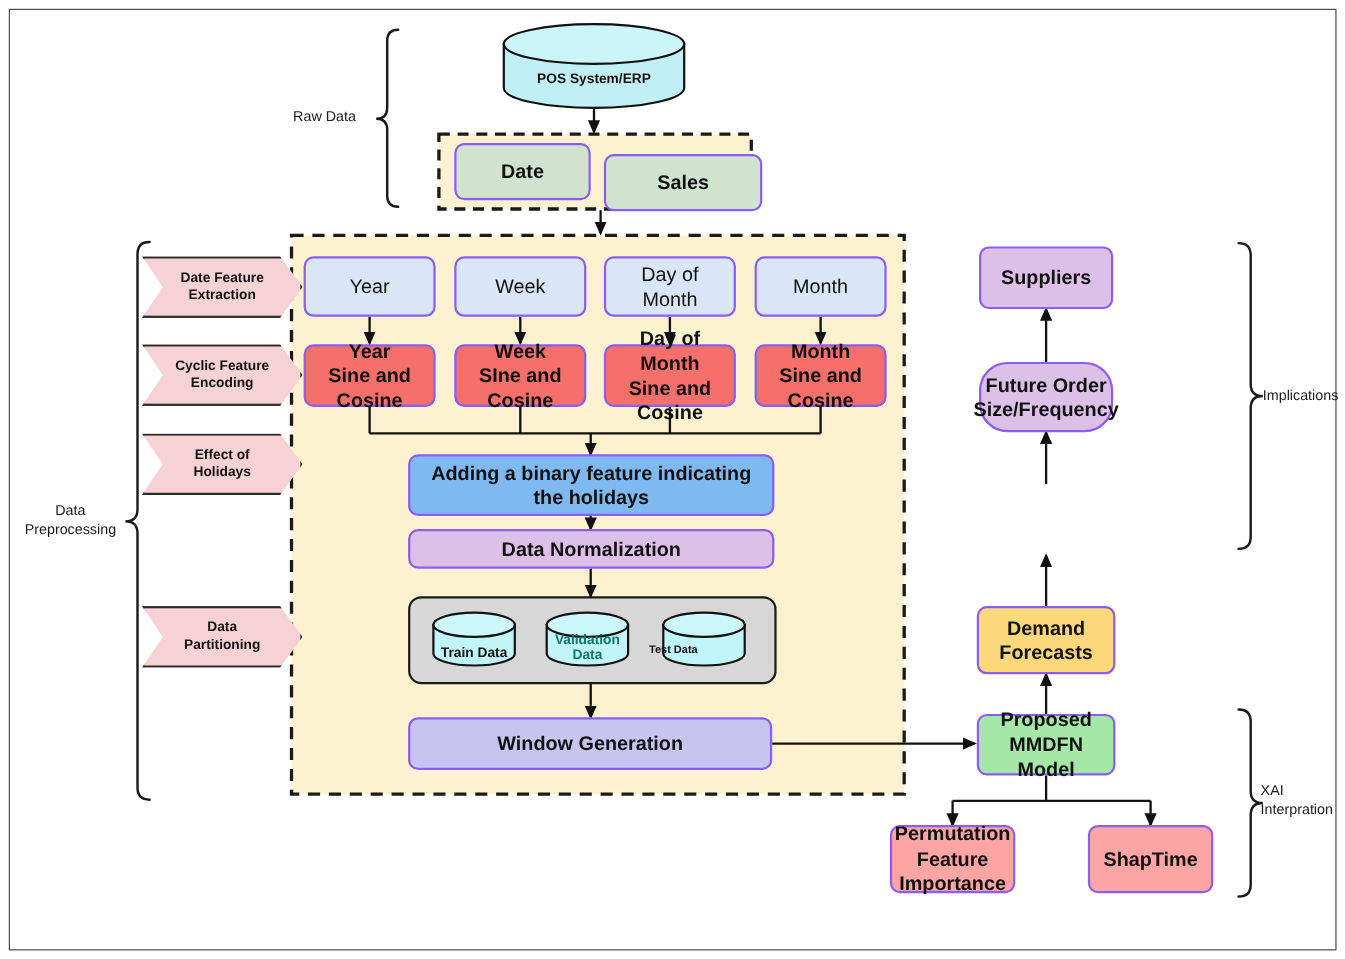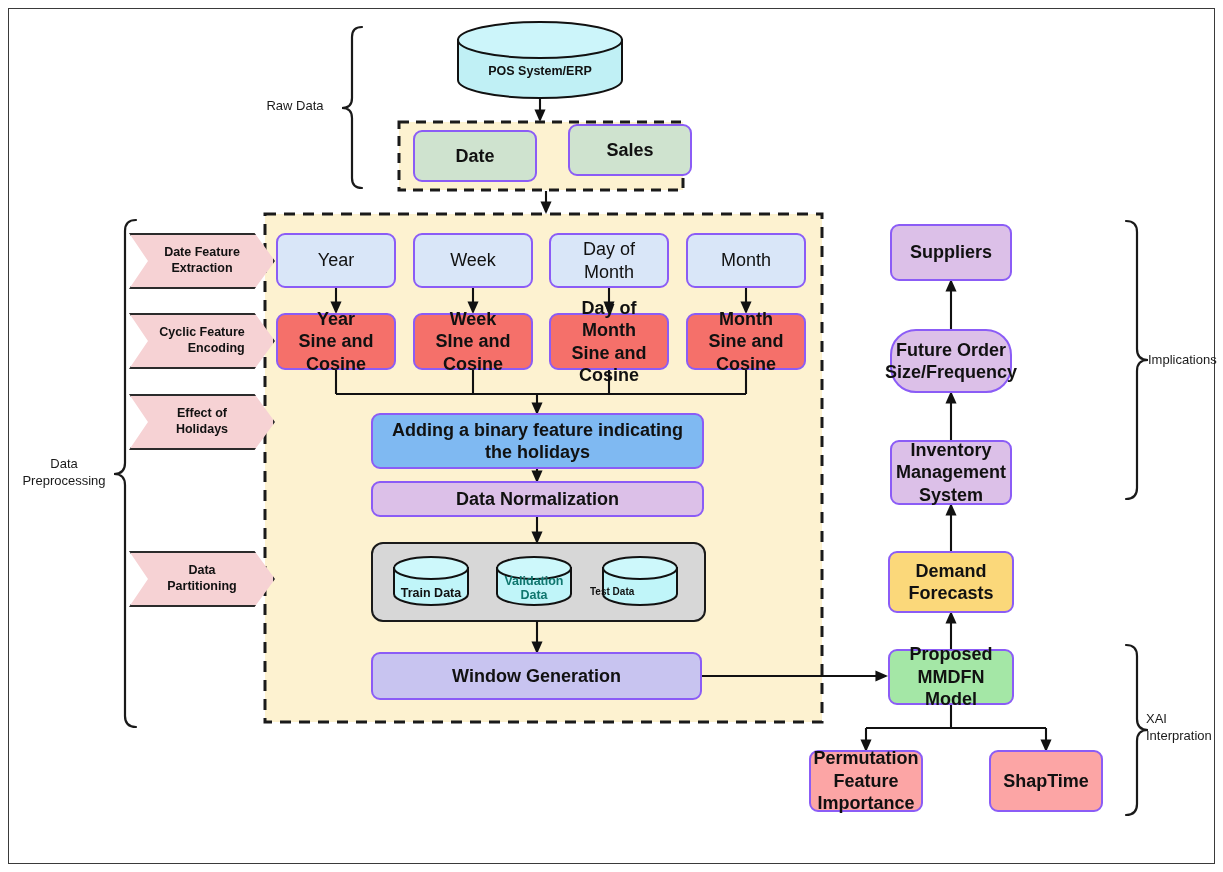--- a/index.html
+++ b/index.html
@@ -178,25 +178,25 @@
 Preprocessing</div>
 
   <div class="bracelabel" style="left:1148px; top:352px; width:80px; text-align:left;">Implications</div>
 
   <div class="bracelabel" style="left:1146px; top:711px; width:78px; text-align:left;">XAI
 Interpration</div>
 
   <div class="cyl-label" style="position:absolute; left:460px; top:64px; width:160px; text-align:center; font-size:12.5px; font-weight:bold; color:#111;">POS System/ERP</div>
 
   <div class="node mint" style="left:413px; top:130px; width:124px; height:52px;">Date</div>
-  <div class="node mint" style="left:549px; top:124px; width:124px; height:52px;margin-left:19px;">Sales</div>
+  <div class="node mint" style="left:549px; top:140px; width:144px; height:52px;">Sales</div>
 
   <div class="chevron" style="left:129px; top:233px; width:146px; height:56px;">Date Feature
 Extraction</div>
-  <div class="chevron" style="left:129px; top:313px; width:146px; height:56px;text-align:right;">Cyclic Feature
+  <div class="chevron" style="left:129px; top:313px; width:146px; height:56px;">Cyclic Feature
 Encoding</div>
   <div class="chevron" style="left:129px; top:394px; width:146px; height:56px;">Effect of
 Holidays</div>
   <div class="chevron" style="left:129px; top:551px; width:146px; height:56px;">Data
 Partitioning</div>
 
   <div class="node blue plain" style="left:276px; top:233px; width:120px; height:55px;">Year</div>
   <div class="node blue plain" style="left:413px; top:233px; width:120px; height:55px;">Week</div>
   <div class="node blue plain" style="left:549px; top:233px; width:120px; height:55px;">Day of Month</div>
   <div class="node blue plain" style="left:686px; top:233px; width:120px; height:55px;">Month</div>
@@ -218,23 +218,20 @@
   <div style="position:absolute; left:484px; top:574px; width:100px; text-align:center; font-size:12.5px; font-weight:bold; color:#0f766e; line-height:1.15; white-space:pre-line;">Validation
 Data</div>
   <div style="position:absolute; left:590px; top:586px; width:100px; text-align:left; font-size:10px; font-weight:bold; color:#111; line-height:1.15; white-space:pre-line;">Test Data</div>
 
   <div class="node lav" style="left:371px; top:652px; width:331px; height:48px; font-weight:bold;">Window Generation</div>
 
   <div class="node green" style="left:888px; top:649px; width:126px; height:56px;">Proposed MMDFN
 Model</div>
 
   <div class="node yellow" style="left:888px; top:551px; width:126px; height:62px;">Demand Forecasts</div>
-  <div class="node purple" style="left:890px; top:440px; width:122px; height:65px;">Inventory
-Management
-System</div>
   <div class="node purple" style="left:890px; top:329px; width:122px; height:64px;border-radius:26px;">Future Order
 Size/Frequency</div>
   <div class="node purple" style="left:890px; top:224px; width:122px; height:57px;">Suppliers</div>
 
   <div class="node pink" style="left:809px; top:750px; width:114px; height:62px;">Permutation
 Feature
 Importance</div>
   <div class="node pink" style="left:989px; top:750px; width:114px; height:62px;">ShapTime</div>
 
 </div>

